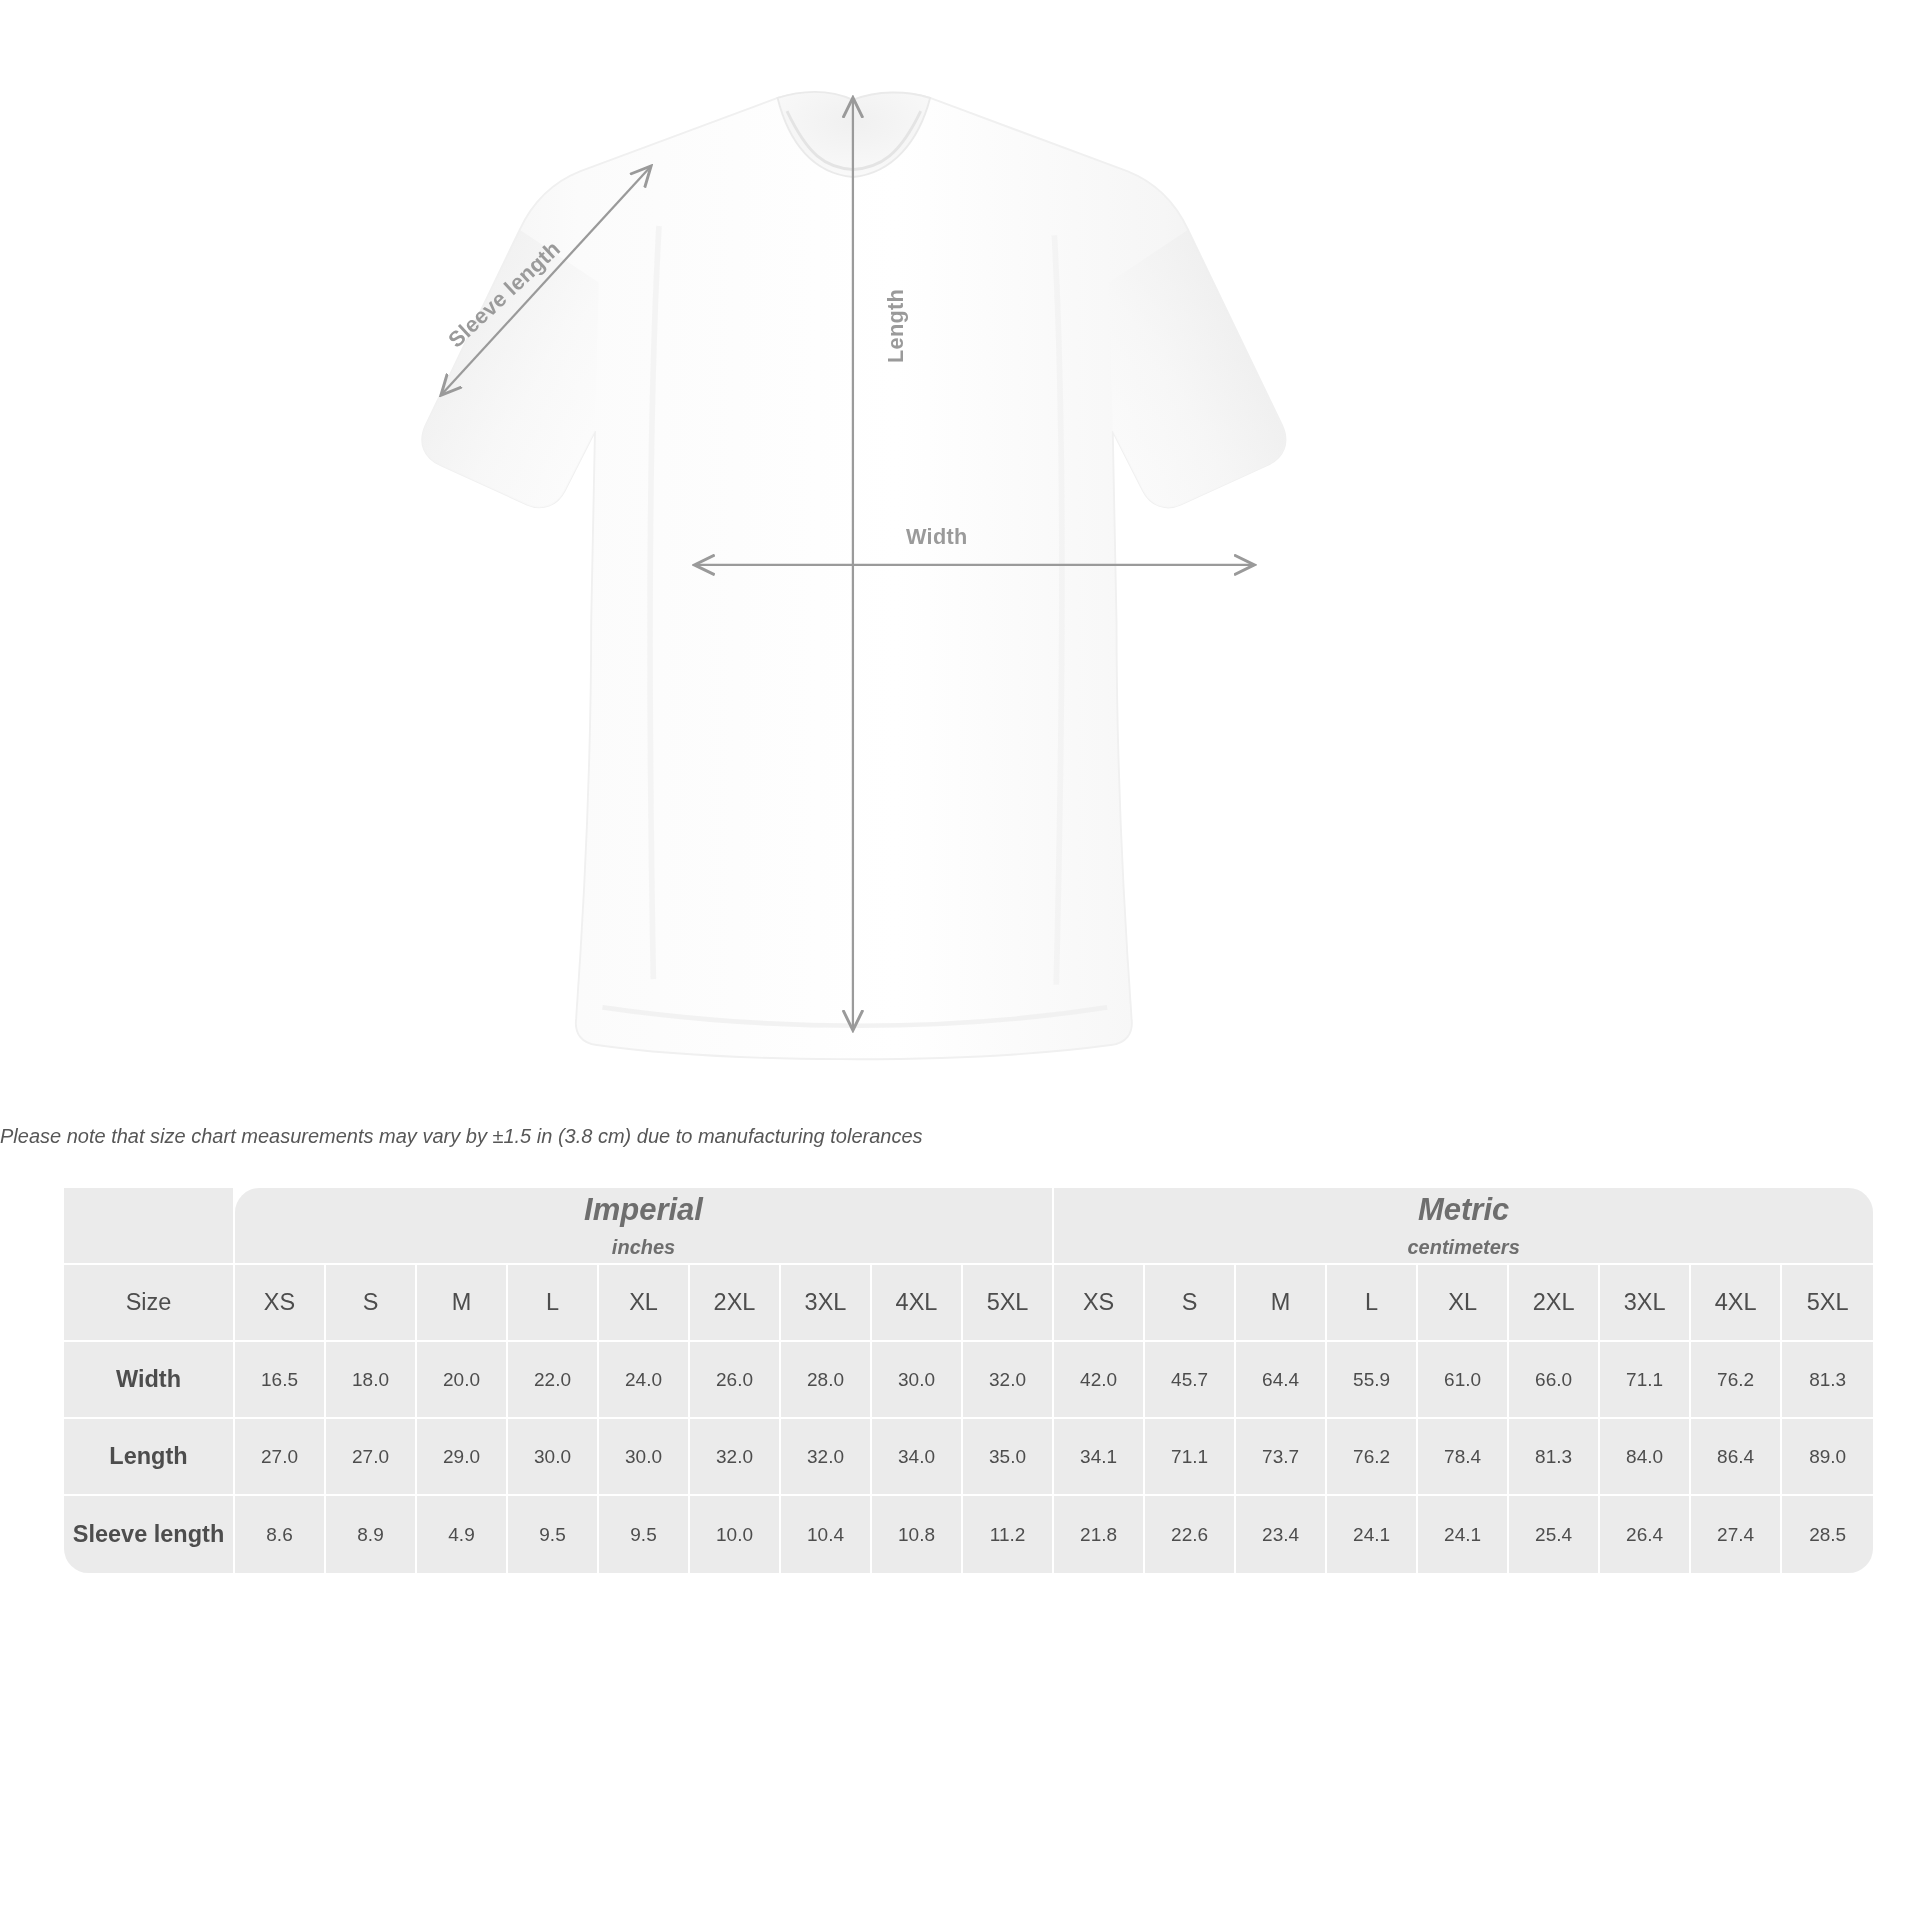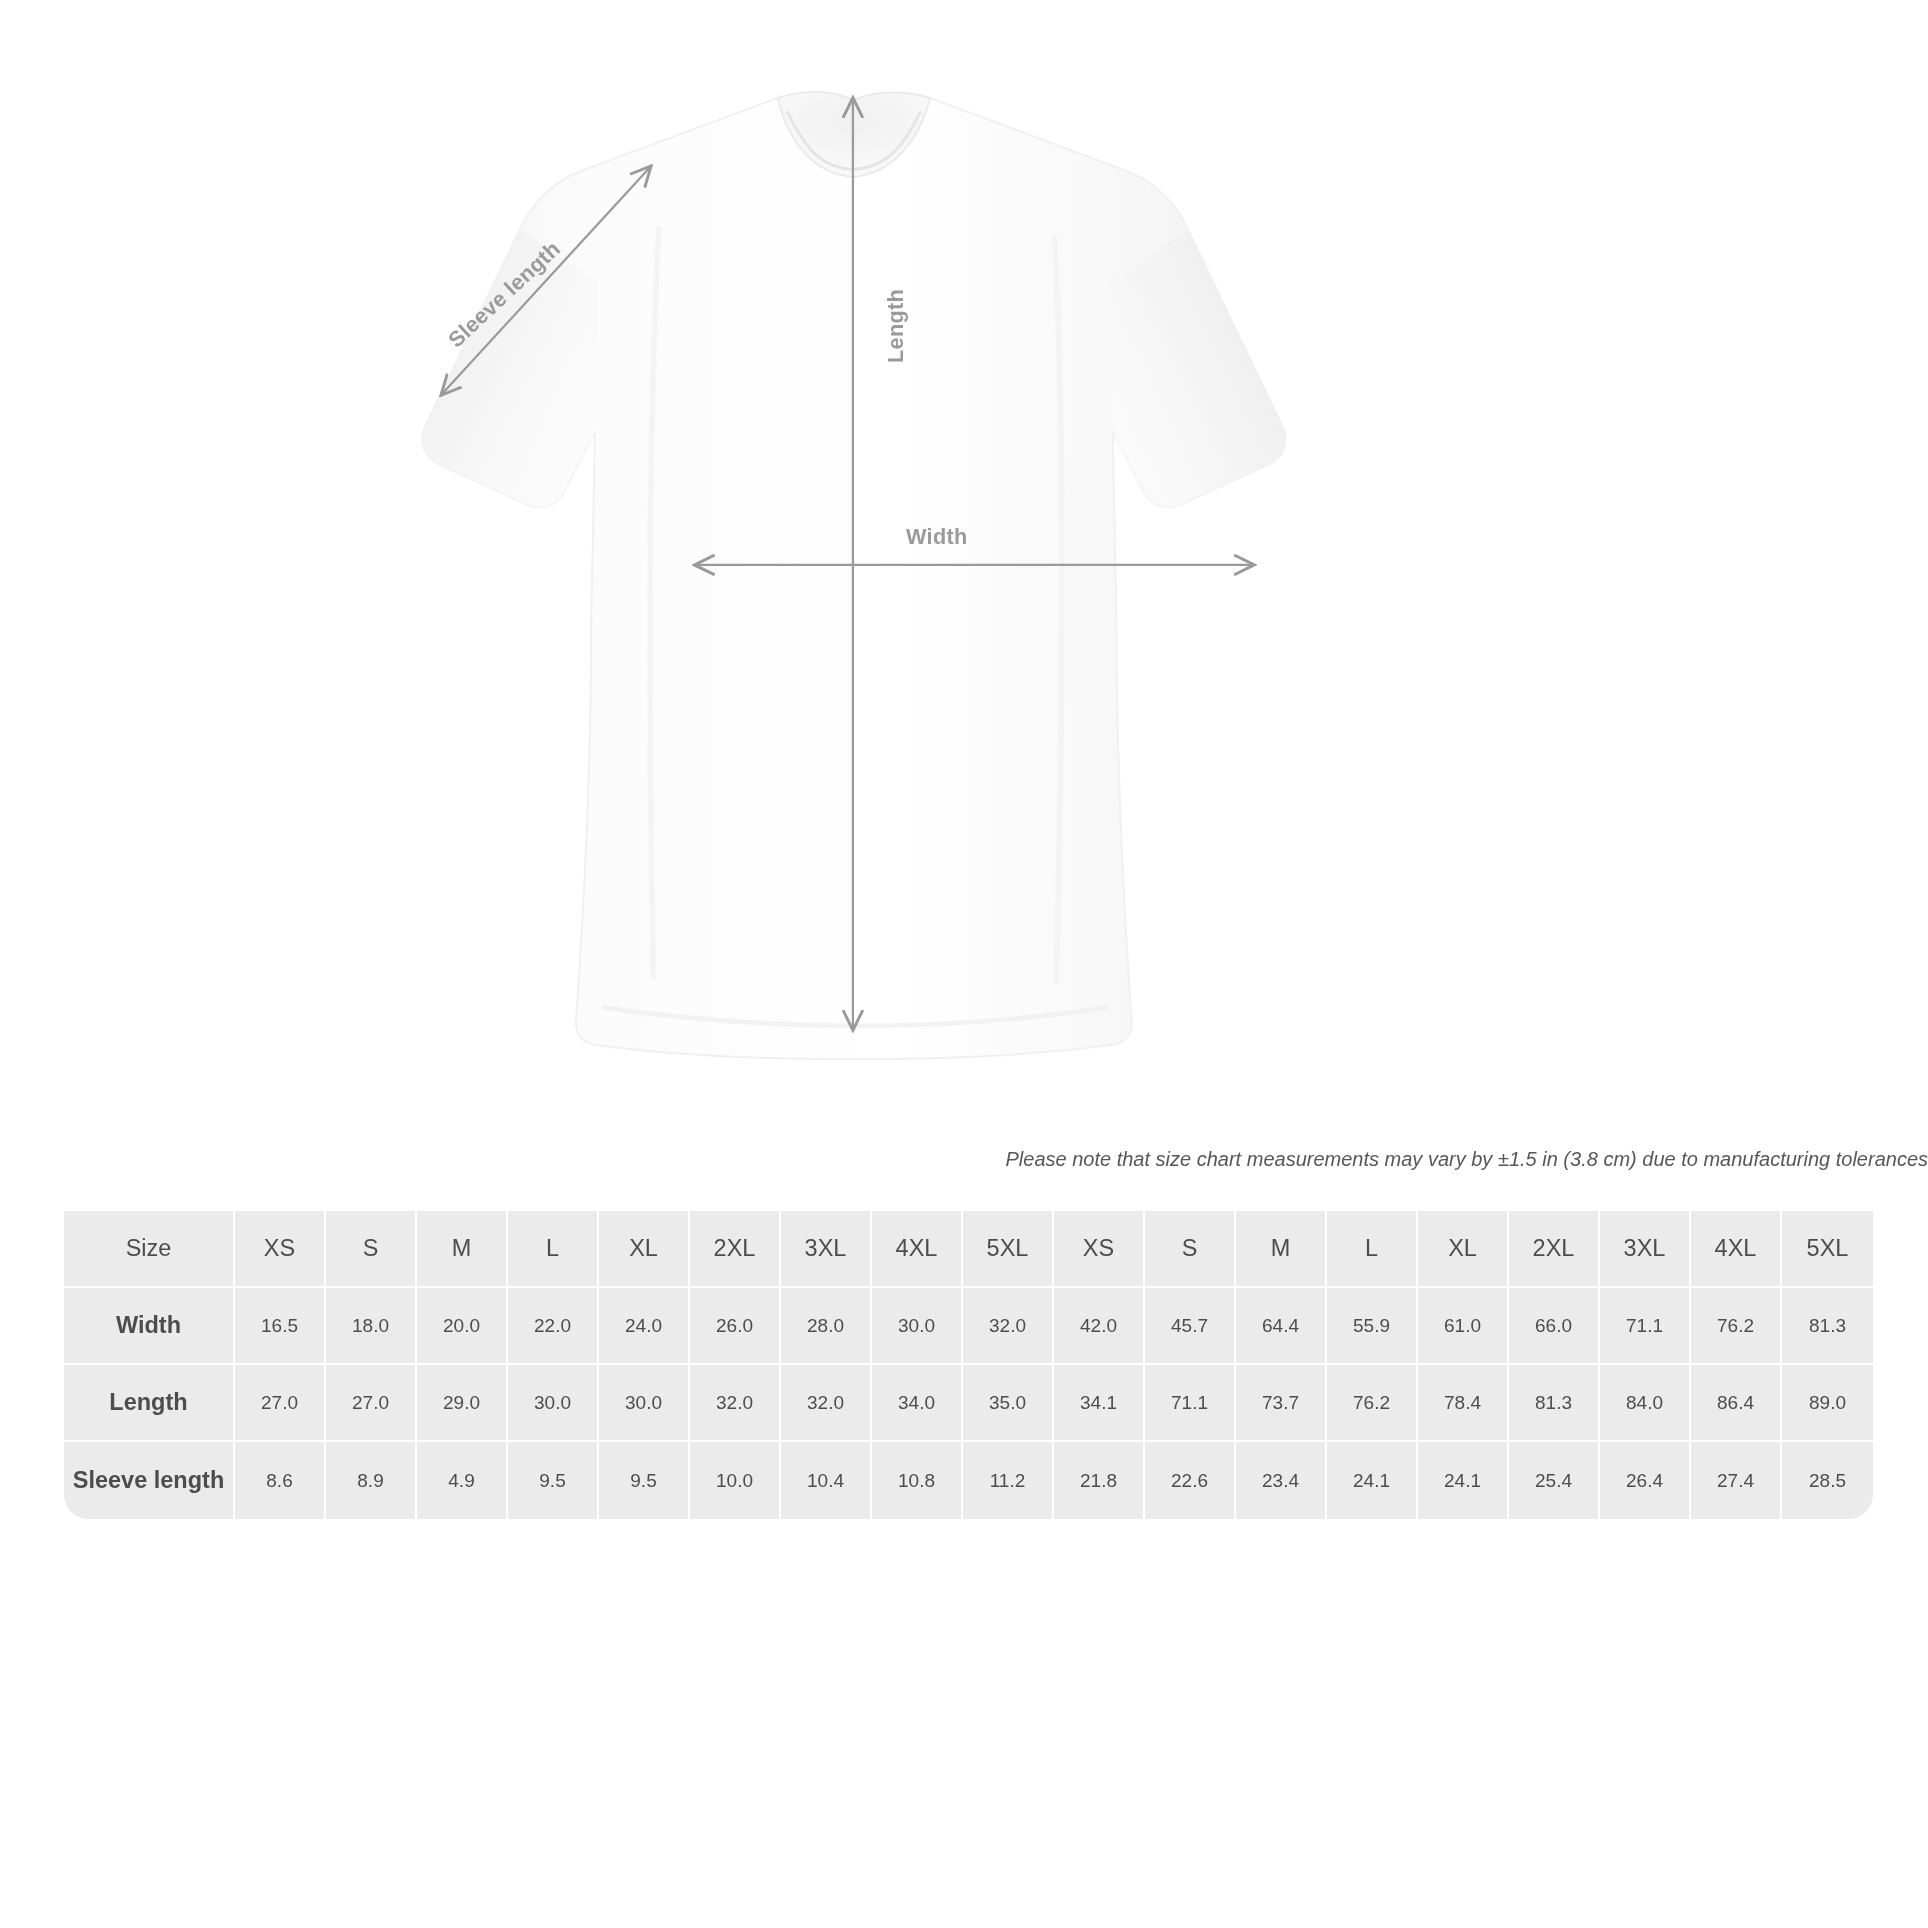--- a/index.html
+++ b/index.html
@@ -56,25 +56,25 @@
   
   .chart-title {
     text-align: center;
     font-size: 38px;
     font-weight: bold;
     color: #1f1f1f;
     margin-top: 30px;
     letter-spacing: -0.3px;
   }
   .chart-note {
-    text-align: right;
+    text-align: left;
     font-size: 20px;
     font-style: italic;
     color: #575757;
-    margin-top: 37px;
+    margin-top: 14px;
   }
 
   
   .table-wrap {
     margin: 40px 64px 0 64px;
   }
   table.size-table {
     width: 100%;
     border-collapse: separate;
     border-spacing: 0;
@@ -241,20 +241,31 @@
           <col style="width:91px">
           <col style="width:91px">
           <col style="width:91px">
           <col style="width:91px">
           <col style="width:91px">
           <col style="width:91px">
           <col style="width:91px">
           <col style="width:91px">
         </colgroup>
       <thead>
+        <tr class="unit-row">
+          <th class="blank-corner"></th>
+          <th class="unit-imperial" colspan="9">
+            <div class="unit-name">Imperial</div>
+            <div class="unit-sub">inches</div>
+          </th>
+          <th class="unit-metric" colspan="9">
+            <div class="unit-name">Metric</div>
+            <div class="unit-sub">centimeters</div>
+          </th>
+        </tr>
         <tr class="head-row" id="head-row">
           <th class="first-col">Size</th>
         <th>XS</th>
             <th>S</th>
             <th>M</th>
             <th>L</th>
             <th>XL</th>
             <th>2XL</th>
             <th>3XL</th>
             <th>4XL</th>

